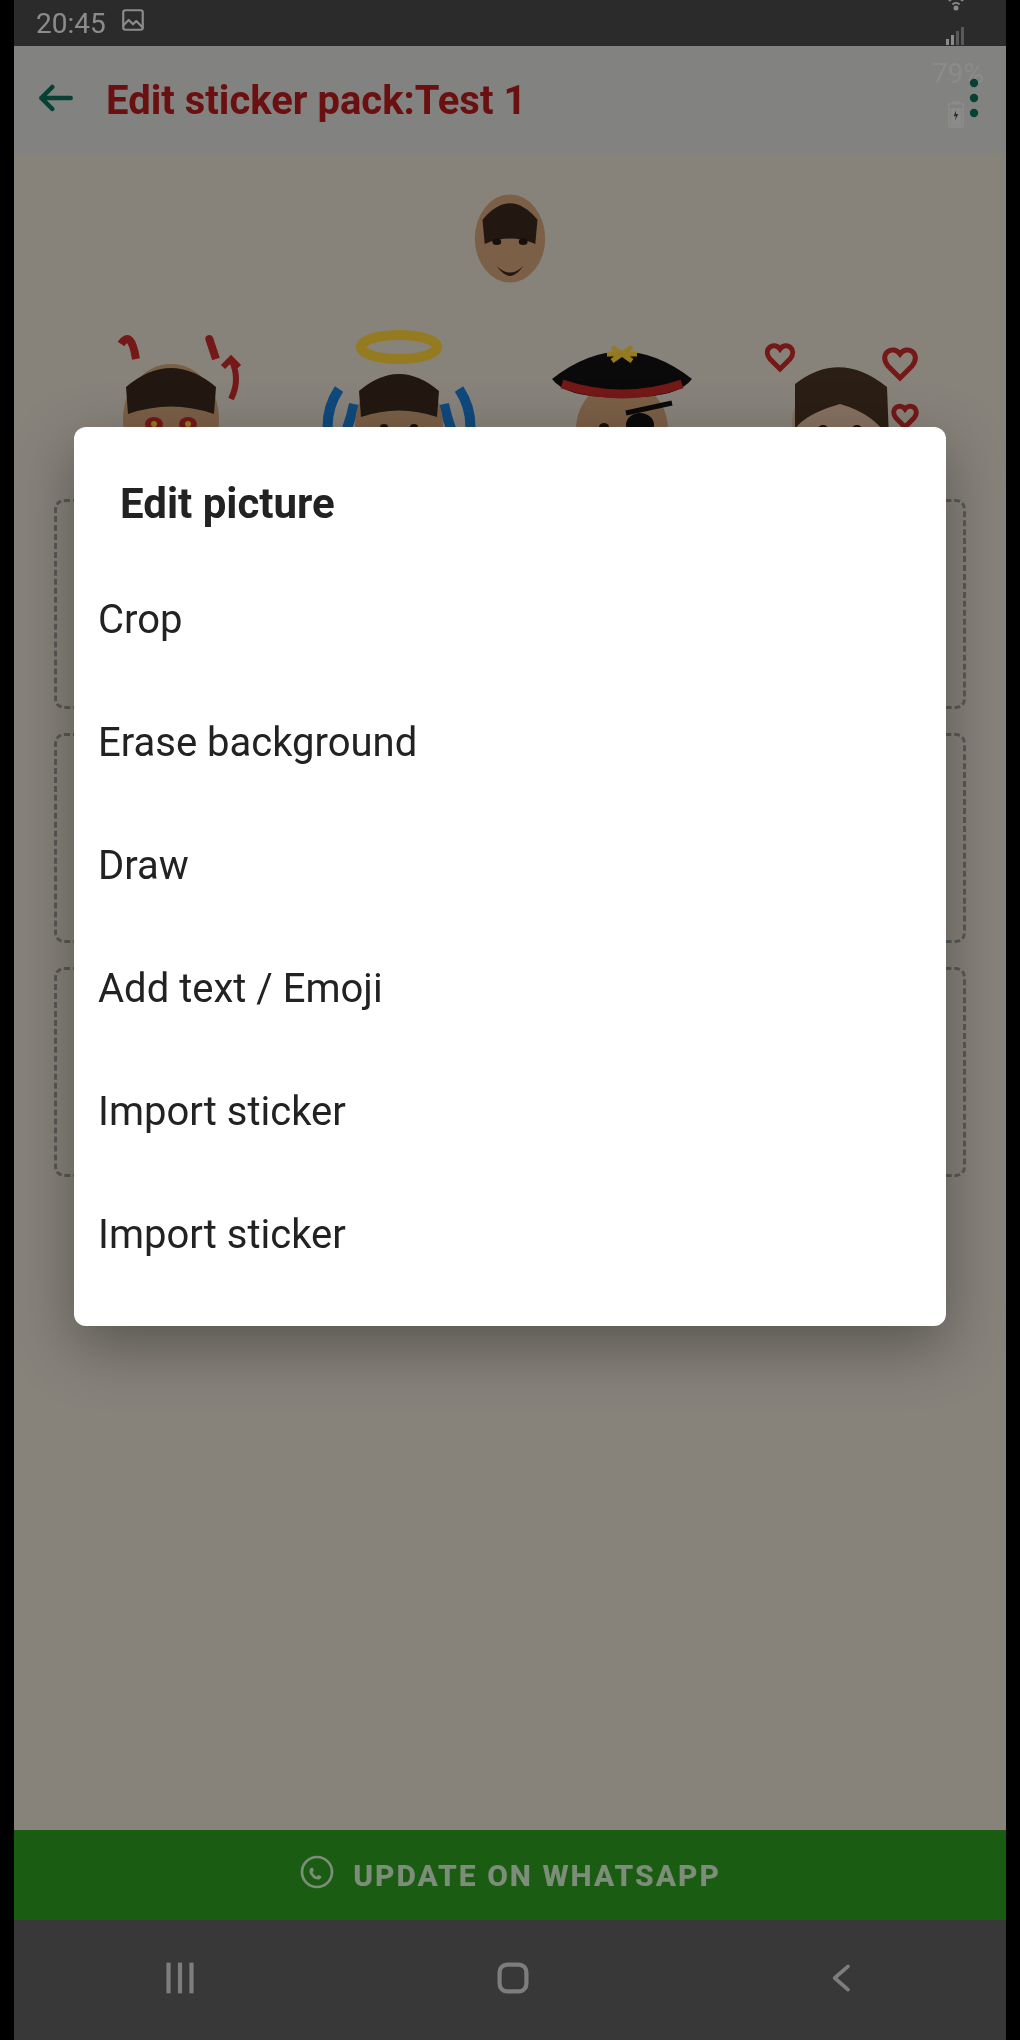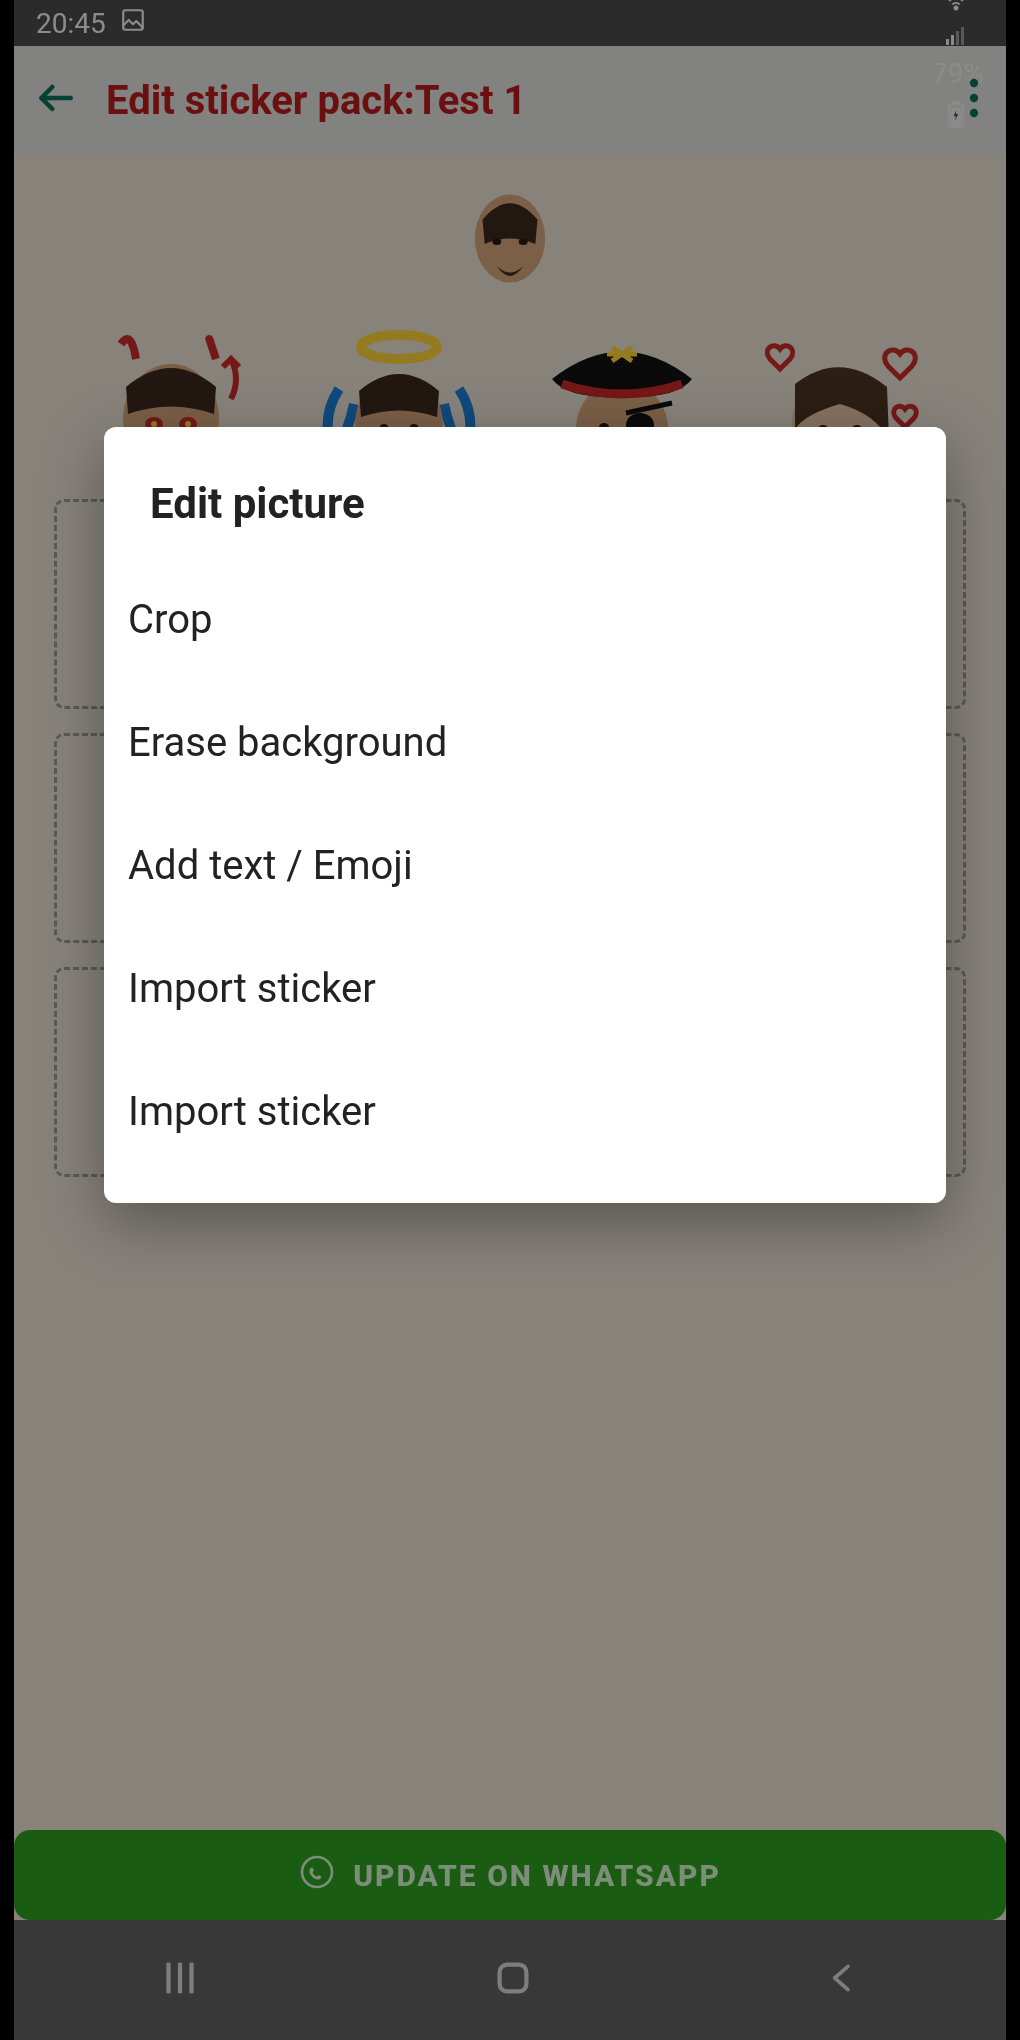--- a/index.html
+++ b/index.html
@@ -50,34 +50,34 @@
   .grid {
     padding: 20px 40px 0 40px; display: grid; grid-template-columns: repeat(4, 1fr); gap: 24px;
   }
   .placeholder {
     aspect-ratio: 1/1; border: 3px dashed #9a9a94; border-radius: 10px; display: flex; align-items: center; justify-content: center;
   }
   .placeholder span { font-size: 26px; font-weight: 700; color: #5e5e5a; letter-spacing: 1px; }
   
   
   .update-bar {
-    position: absolute; left: 0; right: 0; bottom: 120px; height: 90px; background: #2e9f1e; display: flex; align-items: center; justify-content: center; gap: 18px; color: #d6f3d0; font-weight: 800; font-size: 30px; letter-spacing: 2px; border-radius: 16px;
+    position: absolute; left: 0; right: 0; bottom: 120px; height: 90px; background: #2e9f1e; display: flex; align-items: center; justify-content: center; gap: 18px; color: #d6f3d0; font-weight: 800; font-size: 30px; letter-spacing: 2px;
   }
   
   
   .nav-bar {
     position: absolute; left: 0; right: 0; bottom: 0; height: 120px; background: #616161; display: flex; align-items: center; justify-content: space-around; color: #d8d8d8;
   }
   
   
   .scrim {
     position: absolute; inset: 0; background: rgba(0,0,0,0.42);
   }
   .dialog {
-    position: absolute; left: 60px; right: 60px; top: 427px; background: #fff; border-radius: 12px; box-shadow: 0 20px 60px rgba(0,0,0,0.35); padding: 40px 0 30px 0; margin-left: 30px;
+    position: absolute; left: 60px; right: 60px; top: 427px; background: #fff; border-radius: 12px; box-shadow: 0 20px 60px rgba(0,0,0,0.35); padding: 40px 0 30px 0;
   }
   .dialog-title {
     font-size: 42px; font-weight: 700; color: #222; padding: 12px 46px 30px 46px;
   }
   .dialog-item {
     font-size: 40px; color: #222; padding: 38px 24px;
   }
   
   
   .face-base { width: 100%; height: 100%; }
@@ -286,19 +286,20 @@
           </svg>
       </span>
     </div>
 
     <div class="scrim"></div>
 
     <div class="dialog">
       <div class="dialog-title">Edit picture</div>
       <div class="dialog-item">Crop</div>
       <div class="dialog-item">Erase background</div>
+      <div class="dialog-item">Draw</div>
       <div class="dialog-item">Add text / Emoji</div>
       <div class="dialog-item">Import sticker</div>
       <div class="dialog-item">Import sticker</div>
     </div>
 
   </div>
 </div>
 
 </body></html>

